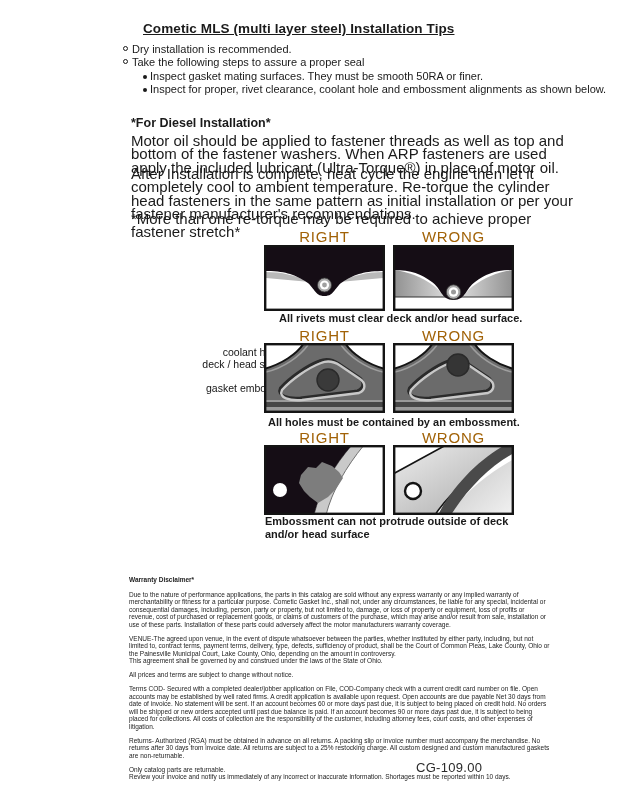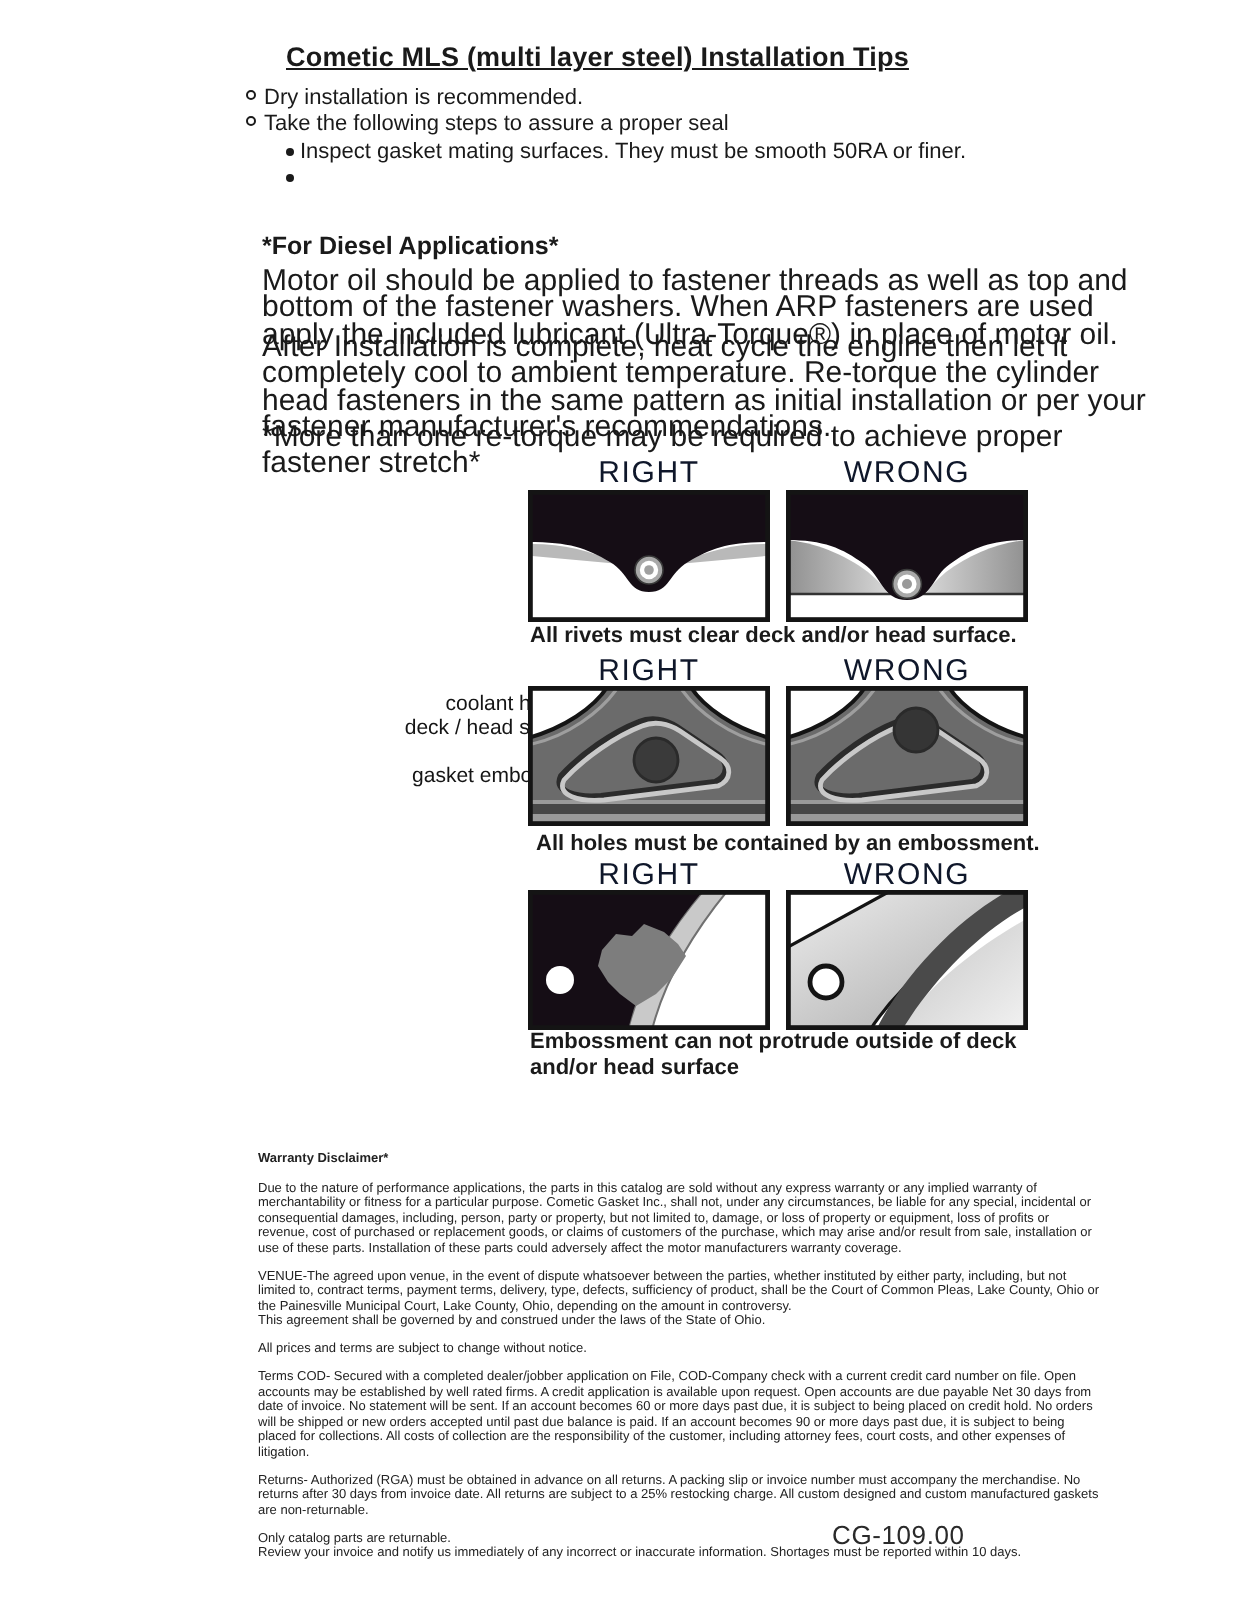--- a/index.html
+++ b/index.html
@@ -14,21 +14,21 @@
   .circ{display:inline-block;width:3px;height:3px;border:1.1px solid #1a1a1a;border-radius:50%;
         margin-right:4px;vertical-align:2px;}
   .disc{display:inline-block;width:4px;height:4px;background:#1a1a1a;border-radius:50%;
         margin-right:3px;vertical-align:1px;}
   .indent{margin-left:20px;}
 
   .diesel-h{position:absolute;left:103px;top:116px;font-size:12.5px;font-weight:bold;}
   .para{position:absolute;left:103px;width:452px;font-size:15px;line-height:13.4px;}
   .p1{top:134px;} .p2{top:167px;} .pnote{top:212px;}
 
-  .dlabel{position:absolute;width:121px;text-align:center;font-size:15px;letter-spacing:.8px;color:#0f172a;}
+  .dlabel{position:absolute;width:121px;text-align:center;font-size:15px;letter-spacing:.8px;color:#a16207;}
   .dbox{position:absolute;width:121px;height:70px;}
   .dbox svg{display:block;}
   .cap{position:absolute;font-size:11px;font-weight:bold;line-height:12.6px;}
 
   .ann{position:absolute;text-align:right;font-size:10.5px;line-height:12px;color:#151515;}
 
   .overlay{position:absolute;left:0;top:0;pointer-events:none;}
 
   .legal{position:absolute;left:101px;top:576px;width:421px;font-size:6.5px;line-height:7.5px;color:#222;}
   .legal .lh{font-weight:bold;margin:0 0 7px 0;}
@@ -40,24 +40,24 @@
 <body>
 
 <div class="page">
 
   <div class="title">Cometic MLS (multi layer steel) Installation Tips</div>
 
   <div class="tips">
     <div class="trow"><span class="circ"></span><span>Dry installation is recommended.</span></div>
     <div class="trow"><span class="circ"></span><span>Take the following steps to assure a proper seal</span></div>
     <div class="trow indent"><span class="disc"></span><span>Inspect gasket mating surfaces.  They must be smooth 50RA or finer.</span></div>
-    <div class="trow indent"><span class="disc"></span></div>
-  </div>
-
-  <div class="diesel-h">*For Diesel Applications*</div>
+    <div class="trow indent"><span class="disc"></span><span>Inspect for proper, rivet clearance, coolant hole and embossment alignments as shown below.</span></div>
+  </div>
+
+  <div class="diesel-h">*For Diesel Installation*</div>
   <div class="para p1">Motor oil should be applied to fastener threads as well as top and bottom of the fastener washers. When ARP fasteners are used apply the included lubricant (Ultra-Torque®) in place of motor oil.</div>
   <div class="para p2">After Installation is complete, heat cycle the engine then let it completely cool to ambient temperature. Re-torque the cylinder head fasteners in the same pattern as initial installation or per your fastener manufacturer's recommendations.</div>
   <div class="para pnote">*More than one re-torque may be required to achieve proper fastener stretch*</div>
 
   <div class="dlabel" style="left:236px;top:228px;">RIGHT</div>
   <div class="dlabel" style="left:365px;top:228px;">WRONG</div>
 
   <div class="dbox" style="left:236px;top:245px;height:66px;">
     <svg viewBox="0 0 121 66" width="121" height="66">
       <rect width="121" height="66" fill="#ffffff"></rect>
@@ -88,21 +88,21 @@
       <path d="M121,25 C107,26 92,32 80,41 C74,46 71,50 70,52 L121,52 Z" fill="url(#gR)"></path>
       <line x1="0" y1="52" x2="121" y2="52" stroke="#333333" stroke-width="1.2"></line>
       <path d="M0,0 H121 V25 C102,25 93,29 82,37 C73,43 73,55 60.5,55 C48,55 48,43 39,37 C28,29 19,25 0,25 Z" fill="#150d15"></path>
       <circle cx="60.5" cy="47" r="7.2" fill="#a9a9a9" stroke="#3a3a3a" stroke-width="0.8"></circle>
       <circle cx="60.5" cy="47" r="4.8" fill="#ffffff"></circle>
       <circle cx="60.5" cy="47" r="2.5" fill="#9a9a9a"></circle>
       <rect x="1.2" y="1.2" width="118.6" height="63.6" fill="none" stroke="#141414" stroke-width="2.4"></rect>
     </svg>
   </div>
 
-  <div class="cap" style="left:237px;top:312px;text-align:center;">All rivets must clear deck and/or head surface.</div>
+  <div class="cap" style="left:251px;top:312px;text-align:center;">All rivets must clear deck and/or head surface.</div>
 
   <div class="dlabel" style="left:236px;top:327px;">RIGHT</div>
   <div class="dlabel" style="left:365px;top:327px;">WRONG</div>
 
   <div class="ann" style="left:120px;top:346px;width:146px;">
     <div>coolant hole on</div>
     <div>deck / head surface</div>
   </div>
   <div class="ann" style="left:120px;top:382px;width:152px;">gasket embossment</div>
 

